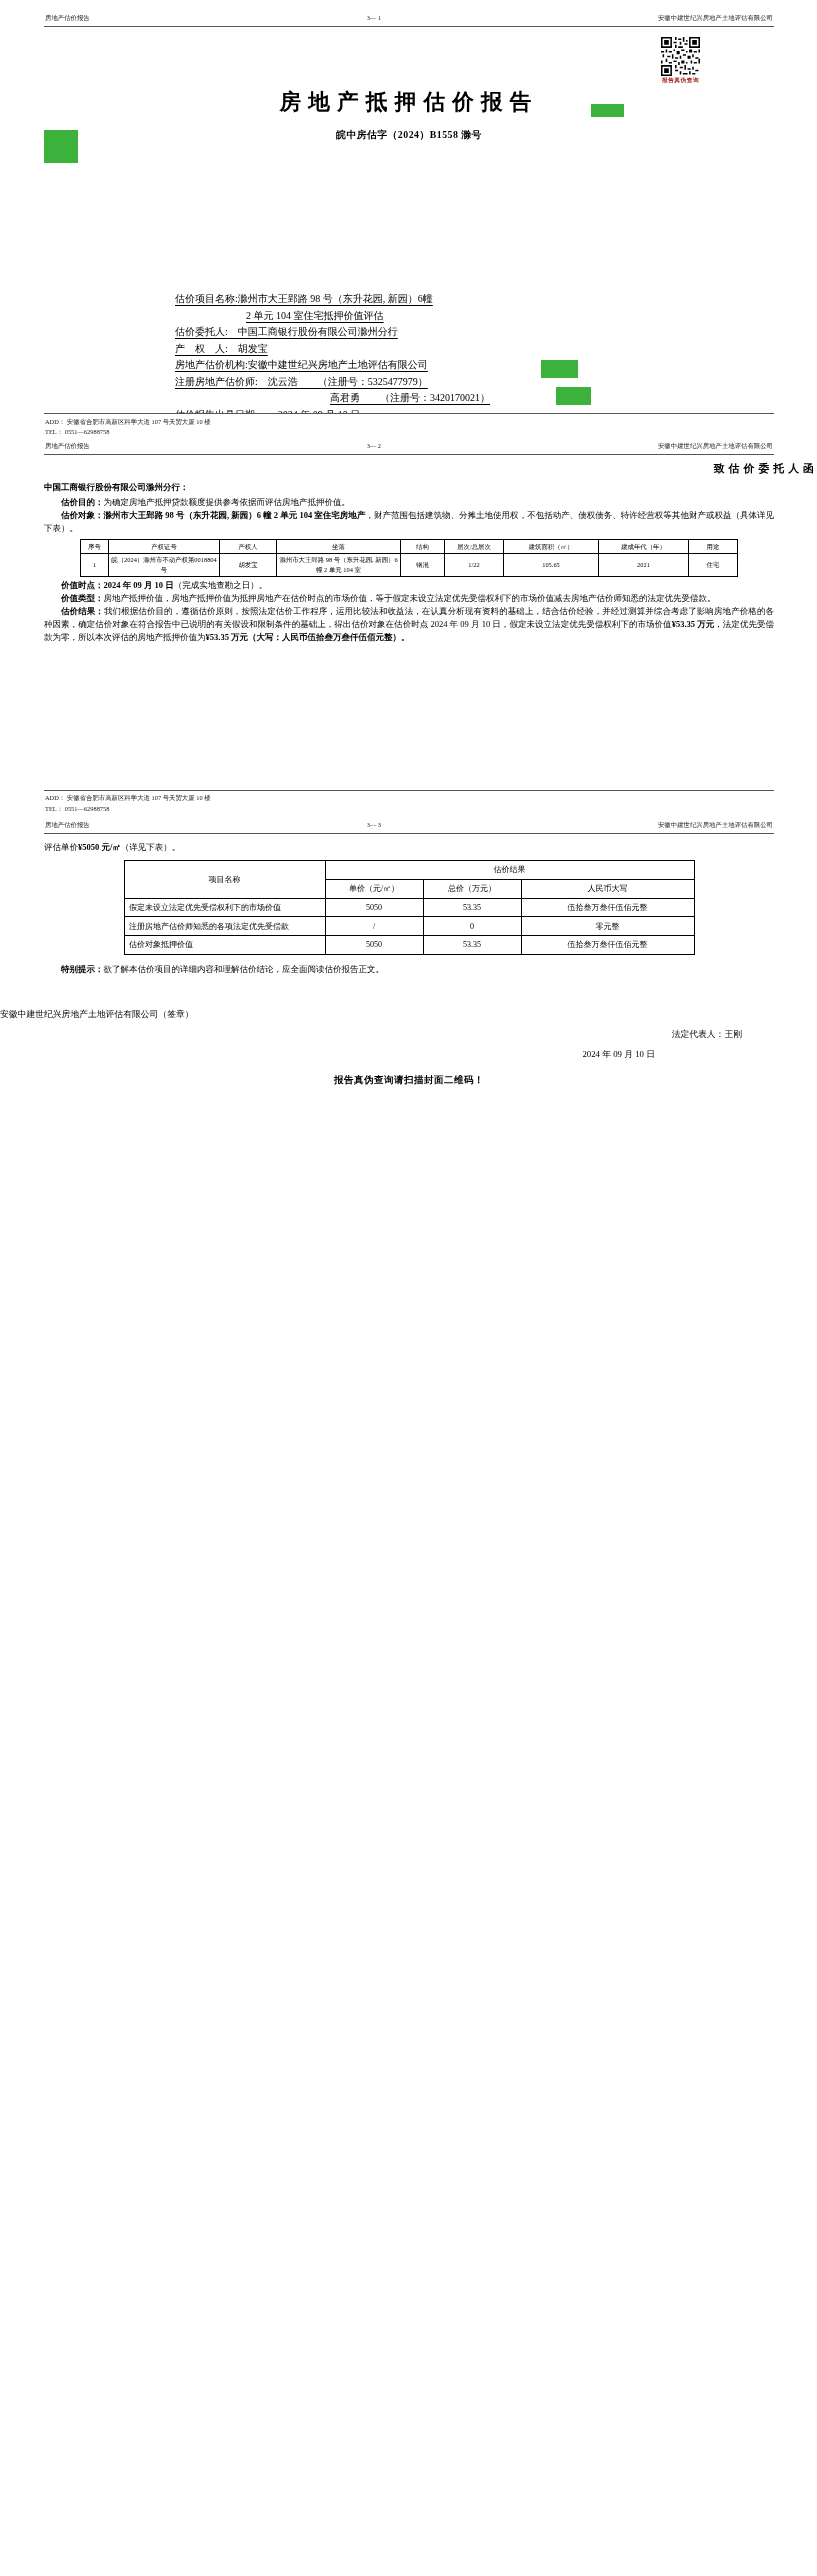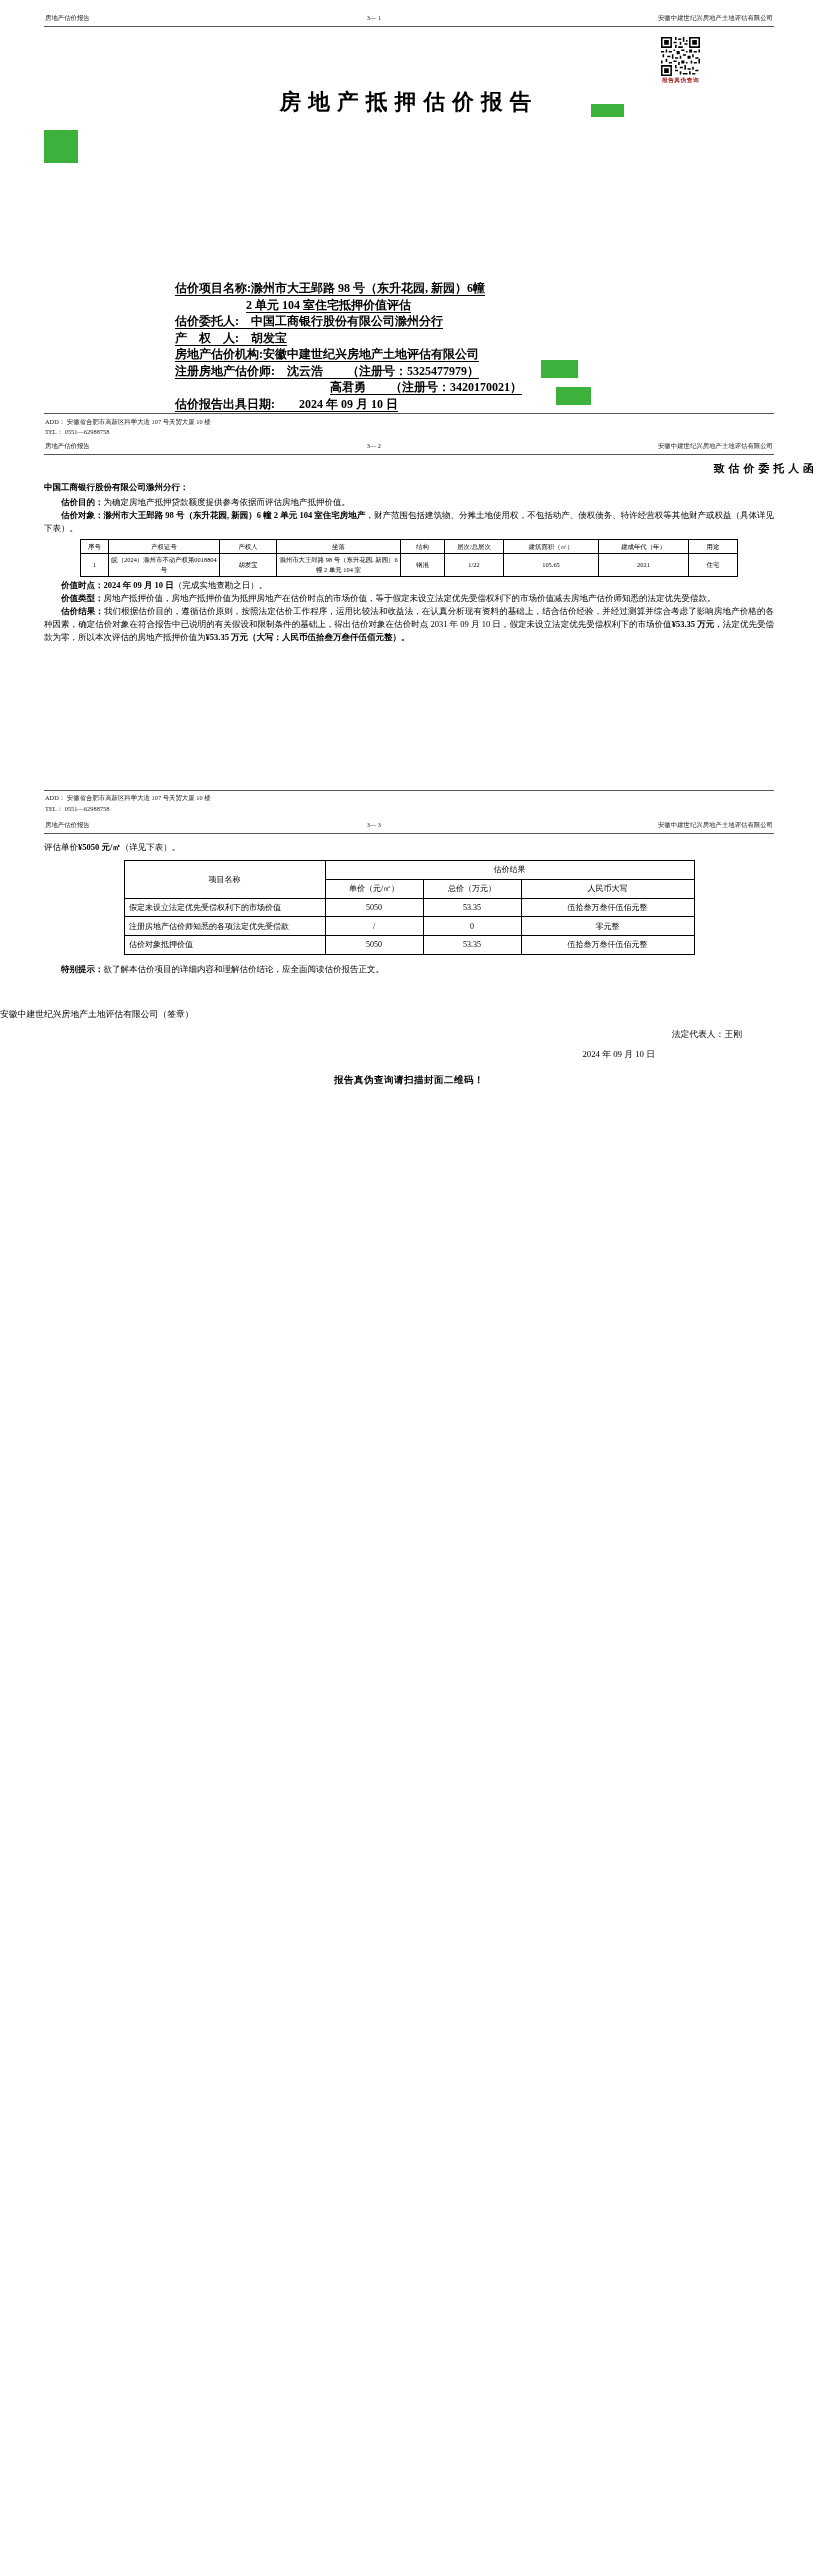--- a/index.html
+++ b/index.html
@@ -21,21 +21,21 @@
   .qr{position:absolute;left:661px;top:37px;width:39px;text-align:center}
   .qr svg{display:block;width:39px;height:39px}
   .qr-caption{margin-top:1px;font-size:5.7px;font-weight:700;letter-spacing:0.5px;white-space:nowrap;color:var(--qr-caption-red,#a32020)}
   .stamp{position:absolute;background:var(--stamp-green,#3cb13c)}
   .stamp-a{left:591px;top:104px;width:33px;height:13.4px}
   .stamp-b{left:44px;top:130px;width:34px;height:33px}
   .stamp-c{left:541px;top:360px;width:37px;height:17.5px}
   .stamp-d{left:556px;top:387px;width:35px;height:17.5px}
   .title{margin:60px 0 0;text-align:center;font-size:21.6px;font-weight:700;letter-spacing:7.2px}
   .doc-no{margin-top:13.4px;text-align:center;font-size:9.8px;font-weight:700;letter-spacing:0.5px}
-  .cover-fields{position:absolute;left:175px;top:280px;right:72px;font-size:12px;font-weight:700;line-height:16.5px}
+  .cover-fields{position:absolute;left:175px;top:291px;right:72px;font-size:10px;font-weight:400;line-height:16.5px}
   .field-line{text-decoration:underline;text-underline-offset:2.6px;text-decoration-thickness:0.5px}
   .field-line.ind-sm{padding-left:71px}
   .field-line.ind-lg{padding-left:155px}
 
   
   .letter-heading{margin:7.2px 0 0;text-align:right;font-size:10.8px;font-weight:700;letter-spacing:4.1px}
   .salutation{margin:6.2px 44px 0;font-size:8.5px;font-weight:700}
   .body-text{margin:2.1px 44px 0;font-size:8.5px;line-height:13px;text-align:justify}
   .body-text p{margin:0;text-indent:17px}
   b{font-weight:700}
@@ -78,20 +78,21 @@
       </svg>
       <div class="qr-caption">报告真伪查询</div>
     </div>
 
     <div class="stamp stamp-a"></div>
     <div class="stamp stamp-b"></div>
     <div class="stamp stamp-c"></div>
     <div class="stamp stamp-d"></div>
 
     <h1 class="title">房地产抵押估价报告</h1>
+    <div class="doc-no">皖中房估字（2024）B1558 滁号</div>
 
     <div class="cover-fields">
       <div class="field-line"><span>估价项目名称:</span><span>滁州市大王郢路 98 号（东升花园, 新园）6幢</span></div>
       <div class="field-line ind-sm"><span>2 单元 104 室住宅抵押价值评估</span></div>
       <div class="field-line"><span>估价委托人:</span><span>　中国工商银行股份有限公司滁州分行</span></div>
       <div class="field-line"><span>产　权　人:</span><span>　胡发宝</span></div>
       <div class="field-line"><span>房地产估价机构:</span><span>安徽中建世纪兴房地产土地评估有限公司</span></div>
       <div class="field-line"><span>注册房地产估价师:</span><span>　沈云浩　　（注册号：5325477979）</span></div>
       <div class="field-line ind-lg"><span>高君勇　　（注册号：3420170021）</span></div>
       <div class="field-line"><span>估价报告出具日期:</span><span>　　2024 年 09 月 10 日</span></div>
@@ -159,21 +160,21 @@
         </tr>
       </tbody>
     </table>
 
     <div class="body-text">
       <p><b>价值时点：</b><b>2024 年 09 月 10 日</b><span>（完成实地查勘之日）。</span></p>
 
       <p><b>价值类型：</b><span>房地产抵押价值，房地产抵押价值为抵押房地产在估价时点的市场价值，等于假定未设立法定优先受偿权利下的市场价值减去房地产估价师知悉的法定优先受偿款。</span></p>
 
 
-      <p><b>估价结果：</b><span>我们根据估价目的，遵循估价原则，按照法定估价工作程序，运用比较法和收益法，在认真分析现有资料的基础上，结合估价经验，并经过测算并综合考虑了影响房地产价格的各种因素，确定估价对象在符合报告中已说明的有关假设和限制条件的基础上，得出估价对象在估价时点 2031 年 09 月 10 日，假定未设立法定优先受偿权利下的市场价值</span><b>¥53.35 万元</b><span>，法定优先受偿款为零，所以本次评估的房地产抵押价值为</span><b>¥53.35 万元（大写：人民币伍拾叁万叁仟伍佰元整）。</b></p>
+      <p><b>估价结果：</b><span>我们根据估价目的，遵循估价原则，按照法定估价工作程序，运用比较法和收益法，在认真分析现有资料的基础上，结合估价经验，并经过测算并综合考虑了影响房地产价格的各种因素，确定估价对象在符合报告中已说明的有关假设和限制条件的基础上，得出估价对象在估价时点 2024 年 09 月 10 日，假定未设立法定优先受偿权利下的市场价值</span><b>¥53.35 万元</b><span>，法定优先受偿款为零，所以本次评估的房地产抵押价值为</span><b>¥53.35 万元（大写：人民币伍拾叁万叁仟伍佰元整）。</b></p>
     </div>
 
     <div class="page-foot">
       <div>ADD： 安徽省合肥市高新区科学大道 107 号天贸大厦 10 楼</div>
       <div>TEL： 0551—62988758</div>
     </div>
   </section>
 
   <section class="page p3">
     <div class="page-head">

